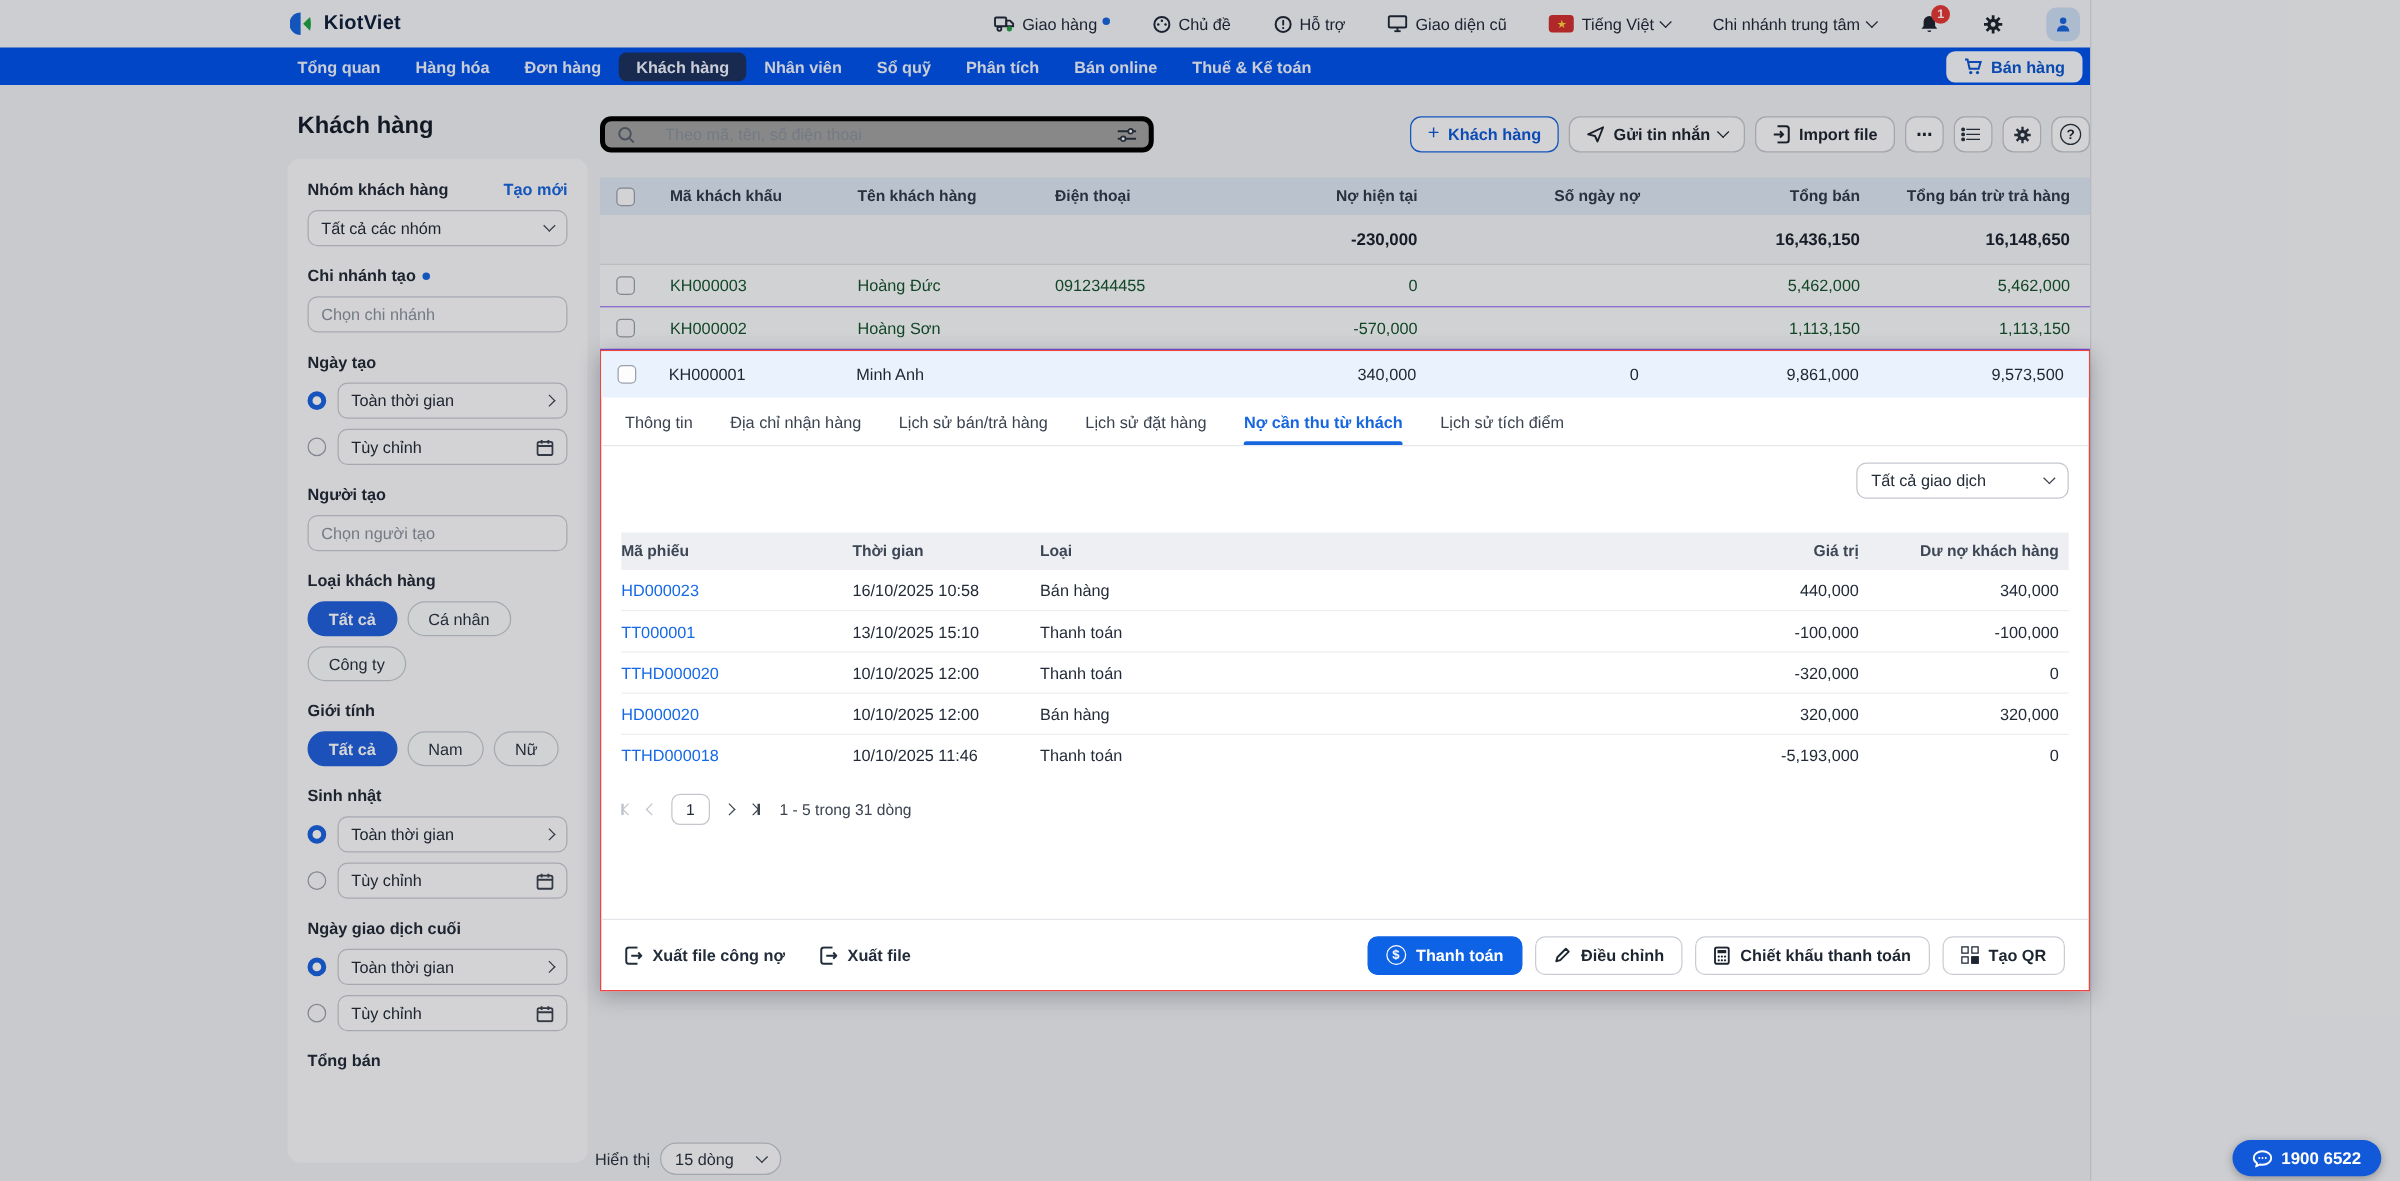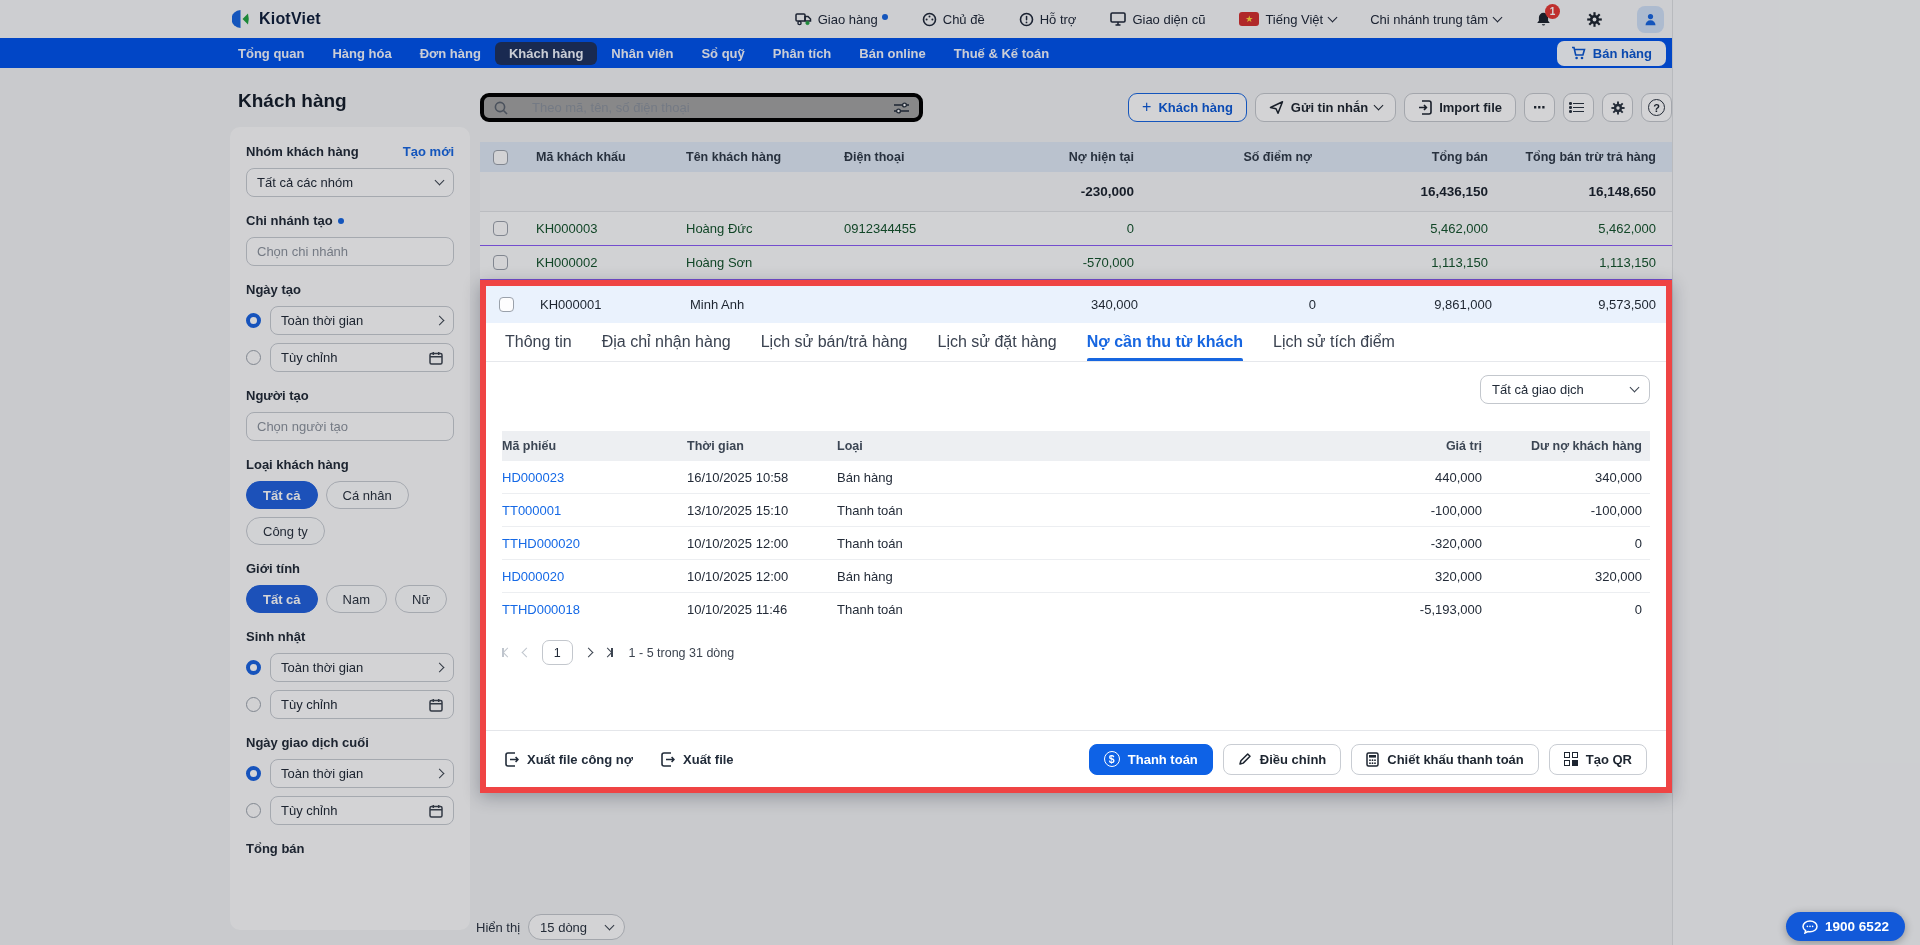--- a/index.html
+++ b/index.html
@@ -74,24 +74,24 @@
   .trow .num { text-align:right; padding-right:16px; padding-left:0; }
   .thead { height:30px; background:#dfe9f6; font-size:12.5px; font-weight:700; color:#2f3a49; }
   .sumrow { height:40px; background:#f5f6f8; border-bottom:1px solid #e0e2e6; font-weight:700; font-size:13.5px; color:#1a222e; }
   .drow-outer { height:34px; background:#fbfcfd; border-bottom:1px solid #8b5cf6; color:#14532d; }
   .cb { width:15px; height:15px; border:1.5px solid #9aa1ab; border-radius:4px; background:#fdfdfe; margin-left:13px; cursor:pointer; }
 
   
   .dim { position:absolute; inset:0; background:rgba(5,8,14,0.17); z-index:30; pointer-events:none; }
 
   
-  .panel { position:absolute; left:480px; top:280px; width:1192px; height:513px; background:#fff; border:6px solid #ef4444; z-index:40; display:flex; flex-direction:column; box-shadow:0 4px 16px rgba(15,23,42,.30); }
+  .panel { position:absolute; left:480px; top:280px; width:1192px; height:513px; background:#fff; border:1px solid #ef4444; z-index:40; display:flex; flex-direction:column; box-shadow:0 4px 16px rgba(15,23,42,.30); }
   .p-row { height:37px; background:#eaf2fd; flex:none; grid-template-columns:38px 150px 158px 162px 160px 178px 176px 164px; color:#1d2530; }
   .p-tabs { height:39px; flex:none; display:flex; align-items:center; gap:30px; padding:0 19px; border-bottom:1px solid #e6e8ec; }
-  .p-tab { font-size:16px; color:#3a4250; cursor:pointer; position:relative; height:100%; display:flex; align-items:center;text-align:center; }
+  .p-tab { font-size:13px; color:#3a4250; cursor:pointer; position:relative; height:100%; display:flex; align-items:center;text-align:center; }
   .p-tab.active { color:#1766e0; font-weight:700; }
   .p-tab.active::after { content:""; position:absolute; left:0; right:0; bottom:0; height:3px; background:#1766e0; border-radius:2px 2px 0 0; }
   .p-body { flex:1; display:flex; flex-direction:column; padding:13px 16px 0; }
   .p-filter { align-self:flex-end; width:170px; height:29px; background:#fff; border:1px solid #c3c7cd; border-radius:8px; display:flex; align-items:center; padding:0 11px; font-size:13px; color:#222b38; cursor:pointer; }
   .p-filter .chev { margin-left:auto; color:#3c4450; }
   .dgrid { display:grid; grid-template-columns:185px 150px 1fr 170px 160px; align-items:center; }
   .dgrid .num { text-align:right; padding-right:8px; }
   .dhead { margin-top:27px; height:30px; background:#edeff2; font-size:12.5px; font-weight:700; color:#3c4654; flex:none; }
   .drow { height:33px; border-bottom:1px solid #eceef1; font-size:13px; color:#232b38; flex:none; }
   .drow .code { color:#1569e6; cursor:pointer; }
@@ -384,21 +384,21 @@
     </div>
   </div>
 
   <div class="table">
     <div class="trow thead">
       <span class="cb"></span>
       <span class="c">Mã khách khấu</span>
       <span class="c">Tên khách hàng</span>
       <span class="c">Điện thoại</span>
       <span class="num">Nợ hiện tại</span>
-      <span class="num">Số điểm nợ</span>
+      <span class="num">Số ngày nợ</span>
       <span class="num">Tổng bán</span>
       <span class="num">Tổng bán trừ trả hàng</span>
     </div>
     <div class="trow sumrow">
       <span></span>
         <span class="c"></span>
         <span class="c"></span>
         <span class="c"></span>
       <span class="num">-230,000</span>
       <span class="num"></span>

